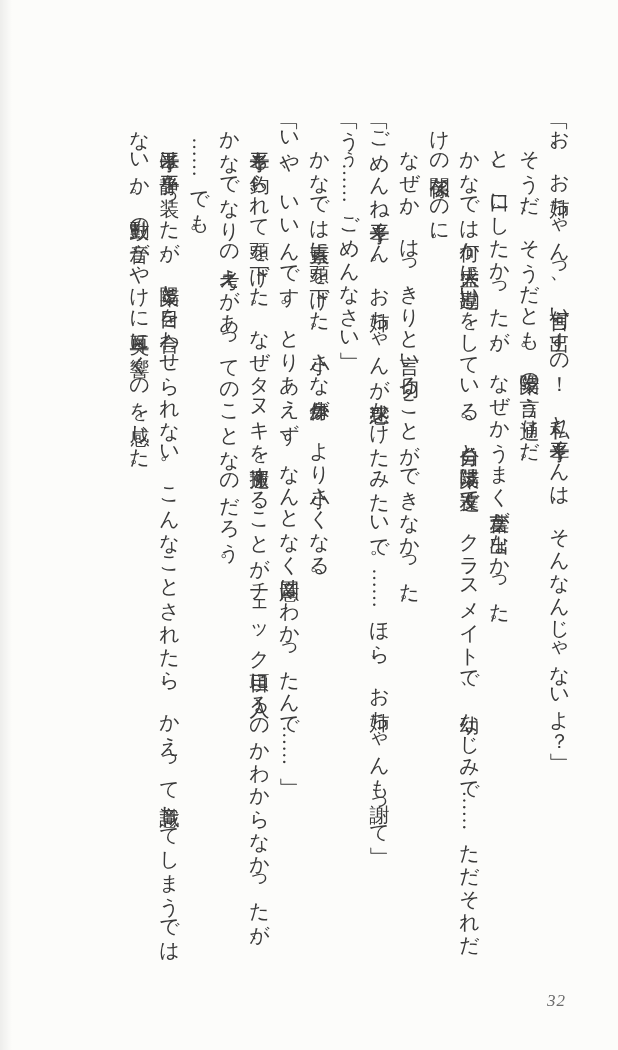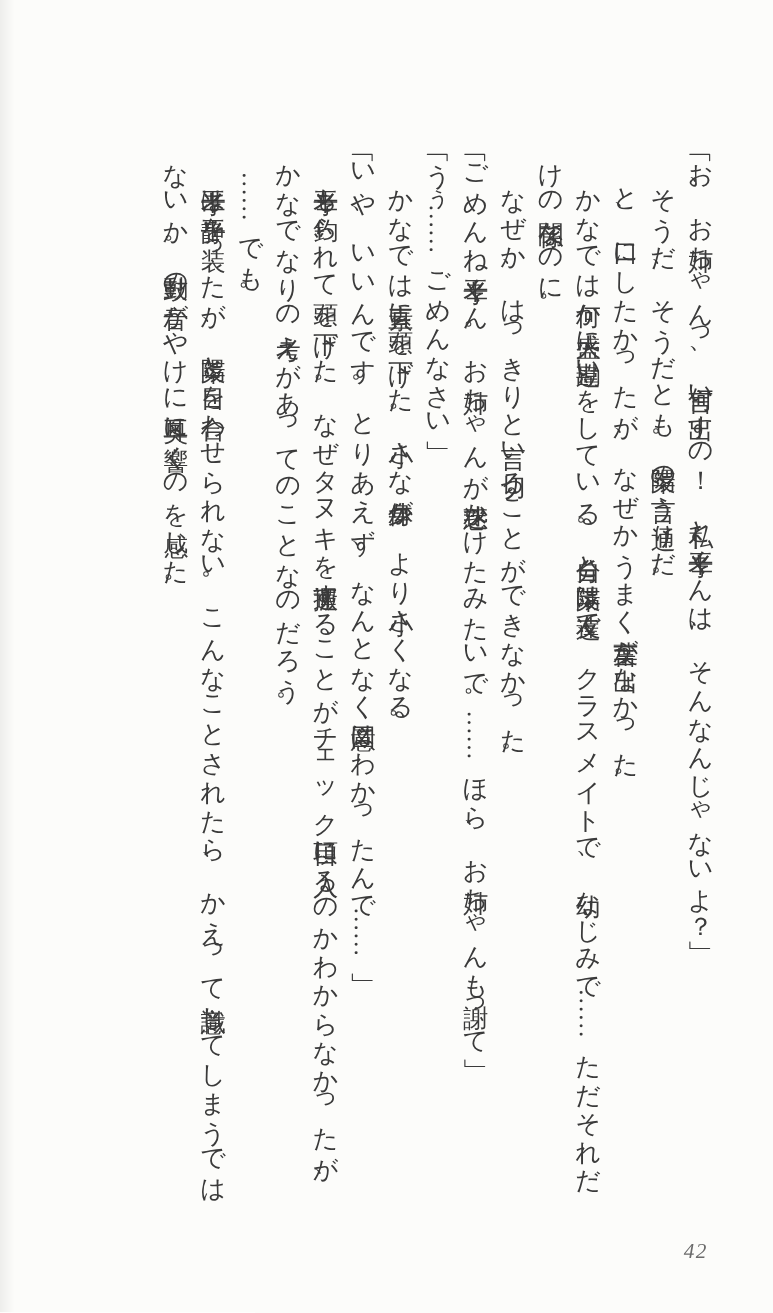--- a/index.html
+++ b/index.html
@@ -67,14 +67,14 @@
       <p class="para indent">かなでは何か盛大に勘違いをしている。自分と陽菜は友達で、クラスメイトで、幼なじみで……ただそれだけの関係なのに。</p>
       <p class="para indent">なぜか、はっきりと言い切ることができなかった。</p>
       <p class="para">「ごめんね孝平くん。お姉ちゃんが迷惑かけたみたいで。……ほら、お姉ちゃんも謝って」</p>
       <p class="para">「うぅ……ごめんなさい」</p>
       <p class="para indent">かなでは素直に頭を下げた。小さな身体が、より小さくなる。</p>
       <p class="para">「いや、いいんです。とりあえず、なんとなく意図はわかったんで……」</p>
       <p class="para indent">孝平も釣られて頭を下げた。なぜタヌキを運搬することがチェック項目に入るのかわからなかったが、かなでなりの考えがあってのことなのだろう。</p>
       <p class="para indent">……でも。</p>
       <p class="para indent">孝平は平静を装ったが、陽菜と目を合わせられない。こんなことされたら、かえって意識してしまうではないか。鼓動の音がやけに耳奥に響くのを感じた。</p>
     </div>
-  <div class="page-number">42</div>
+  <div class="page-number">32</div>
 </div>
 
 </body></html>

